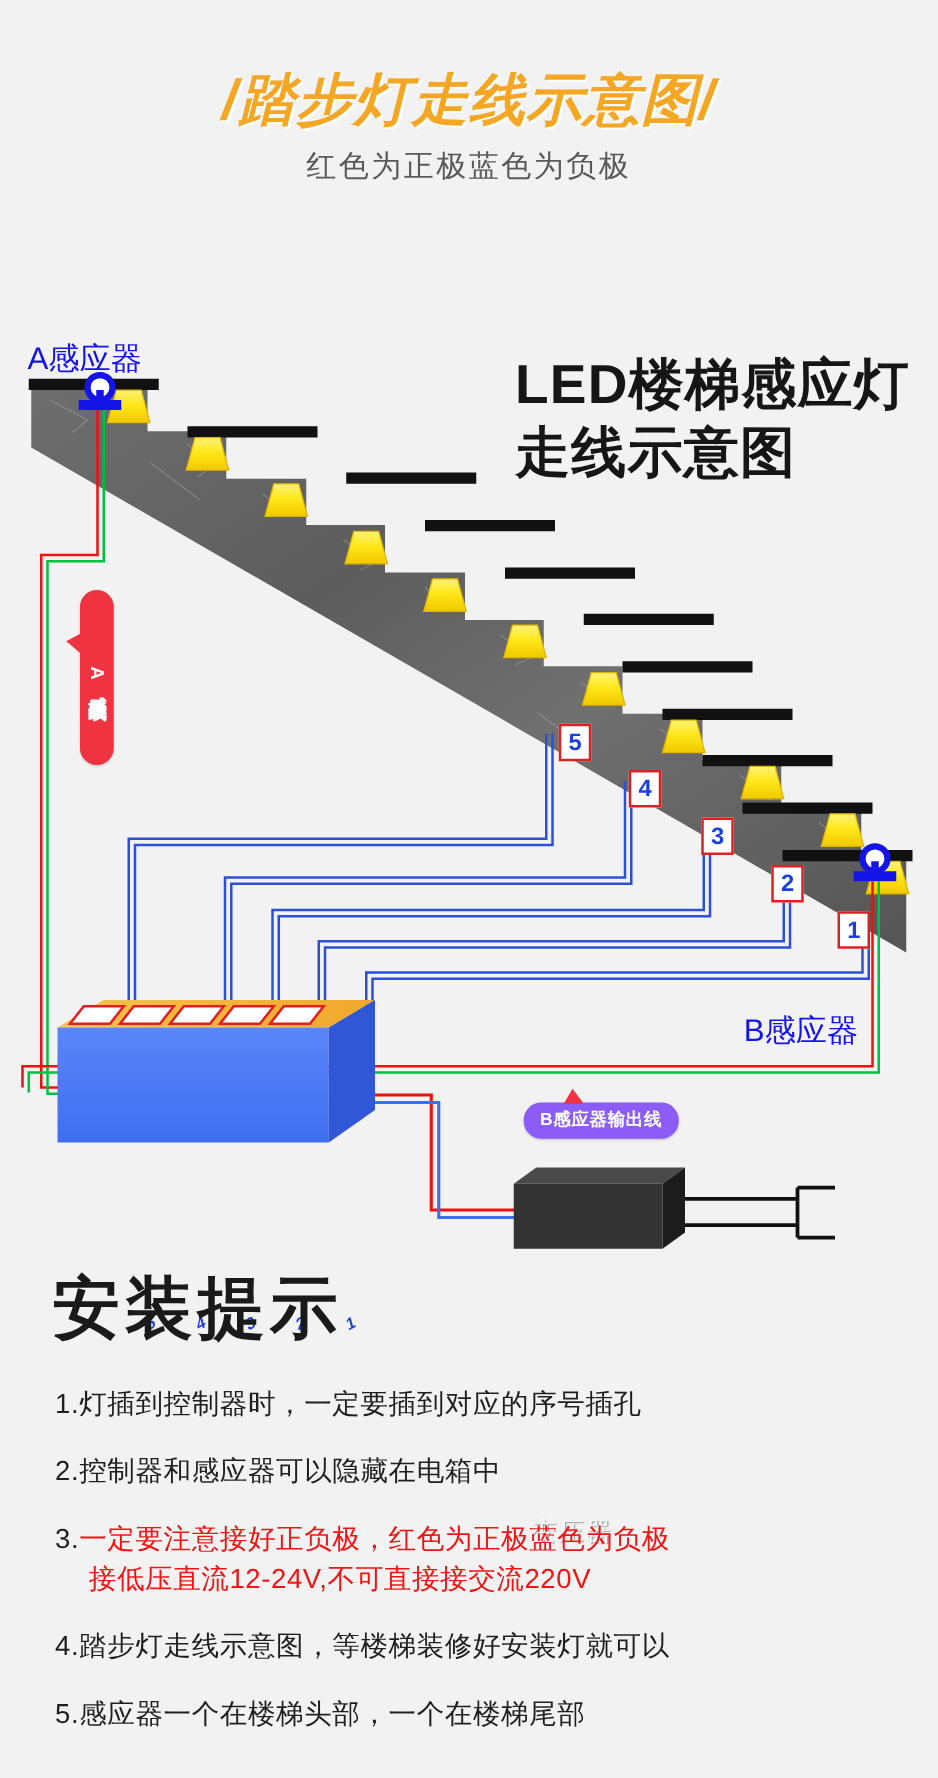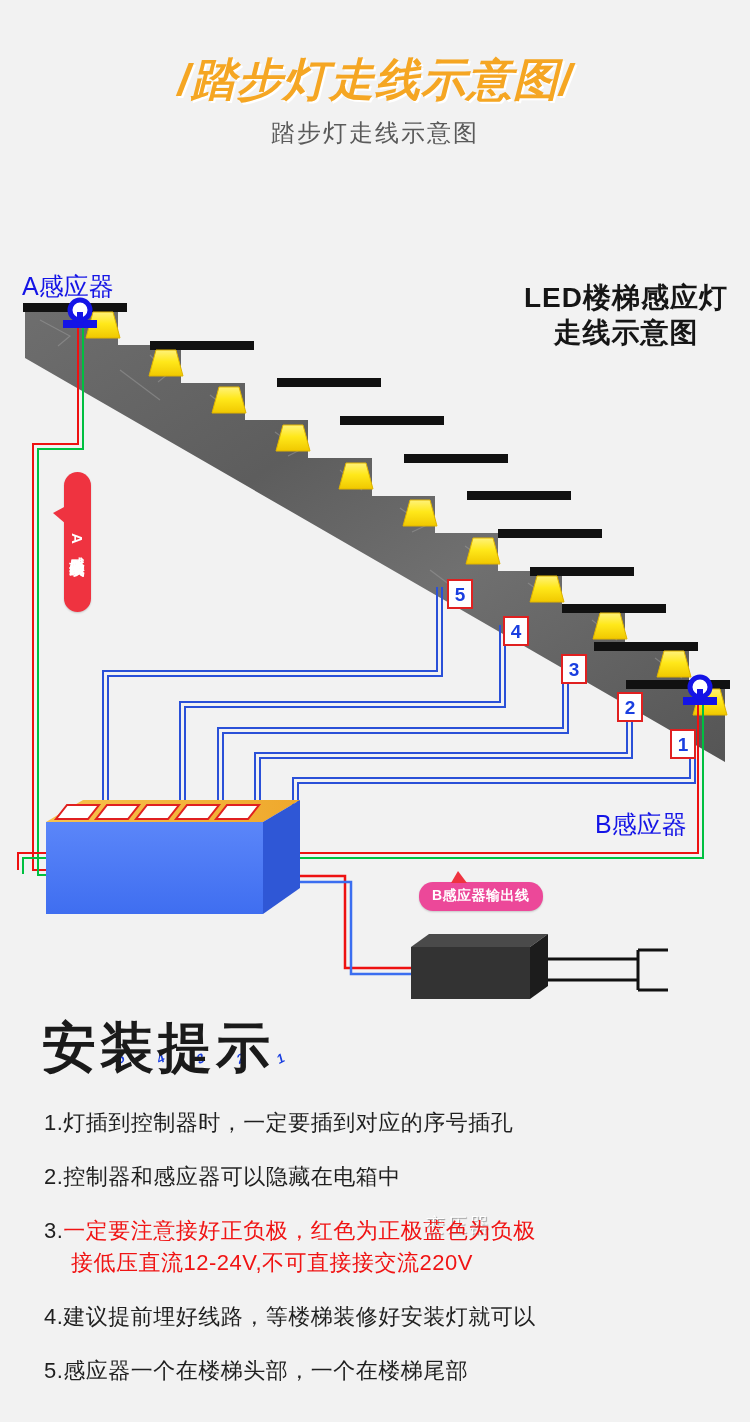--- a/index.html
+++ b/index.html
@@ -23,22 +23,22 @@
   .hdr-sub{
     margin-top:12px;font-size:24px;color:#5a5a5a;letter-spacing:2px;
   }
 
   
   .diagram{position:absolute;left:0;top:250px;width:750px;height:770px;}
   .svgwrap{position:absolute;left:0;top:0;width:750px;height:770px;}
 
   
   .diag-head{
-    position:absolute;right:22px;top:30px;text-align:center;
-    font-size:28px;font-weight:bold;color:#161616;line-height:1.25;
+    position:absolute;right:22px;top:30px;text-align:left;
+    font-size:44px;font-weight:bold;color:#161616;line-height:1.25;
     letter-spacing:1px;
   }
 
   
   .lbl-blue{
     position:absolute;color:#1414e6;font-size:25px;font-weight:normal;
     white-space:nowrap;letter-spacing:0px;
   }
   #lbl-a{left:22px;top:20px;}
   #lbl-b{left:595px;top:558px;}
@@ -58,21 +58,21 @@
     writing-mode:vertical-rl;letter-spacing:1px;
   }
   .callout-v:after{
     content:"";position:absolute;left:-11px;top:34px;
     border-top:7px solid transparent;border-bottom:11px solid transparent;
     border-right:13px solid #ef3340;
   }
   .callout-h{
     position:absolute;left:419px;top:632px;
     padding:5px 13px 6px 13px;
-    background:#ec4899;border-radius:14px;
+    background:#8b5cf6;border-radius:14px;
     color:#fff;font-size:14px;font-weight:bold;letter-spacing:.5px;
     white-space:nowrap;
     box-shadow:0 1px 2px rgba(0,0,0,.18);
   }
   .callout-h:after{
     content:"";position:absolute;left:32px;top:-11px;
     border-left:7px solid transparent;border-right:9px solid transparent;
     border-bottom:12px solid #ef3340;
   }
 
@@ -119,21 +119,21 @@
   .tip.warn .txt{color:#f01414;}
   .tip .l2{display:block;margin-left:27px;}
 </style>
 </head>
 <body>
 
 <div class="page">
 
   <div class="hdr">
     <div class="hdr-title">/踏步灯走线示意图/</div>
-    <div class="hdr-sub">踏步灯走线示意图</div>
+    <div class="hdr-sub">红色为正极蓝色为负极</div>
   </div>
 
   <div class="diagram">
 
     <svg class="svgwrap" viewBox="0 0 750 770">
       <defs>
         <linearGradient id="marble" x1="0" y1="0" x2="1" y2="1">
           <stop offset="0%" stop-color="#6e6e6e"></stop>
           <stop offset="35%" stop-color="#5d5d5d"></stop>
           <stop offset="60%" stop-color="#707070"></stop>
@@ -319,21 +319,21 @@
     <div class="tip">
       <span class="num">2.</span><span class="txt">控制器和感应器可以隐藏在电箱中</span>
     </div>
 
     <div class="tip warn">
       <span class="num">3.</span><span class="txt">一定要注意接好正负极，红色为正极蓝色为负极</span>
       <span class="txt l2">接低压直流12-24V,不可直接接交流220V</span>
     </div>
 
     <div class="tip">
-      <span class="num">4.</span><span class="txt">建议提前埋好线路，等楼梯装修好安装灯就可以</span>
+      <span class="num">4.</span><span class="txt">踏步灯走线示意图，等楼梯装修好安装灯就可以</span>
     </div>
 
     <div class="tip">
       <span class="num">5.</span><span class="txt">感应器一个在楼梯头部，一个在楼梯尾部</span>
     </div>
   </div>
 
 </div>
 
 </body></html>

